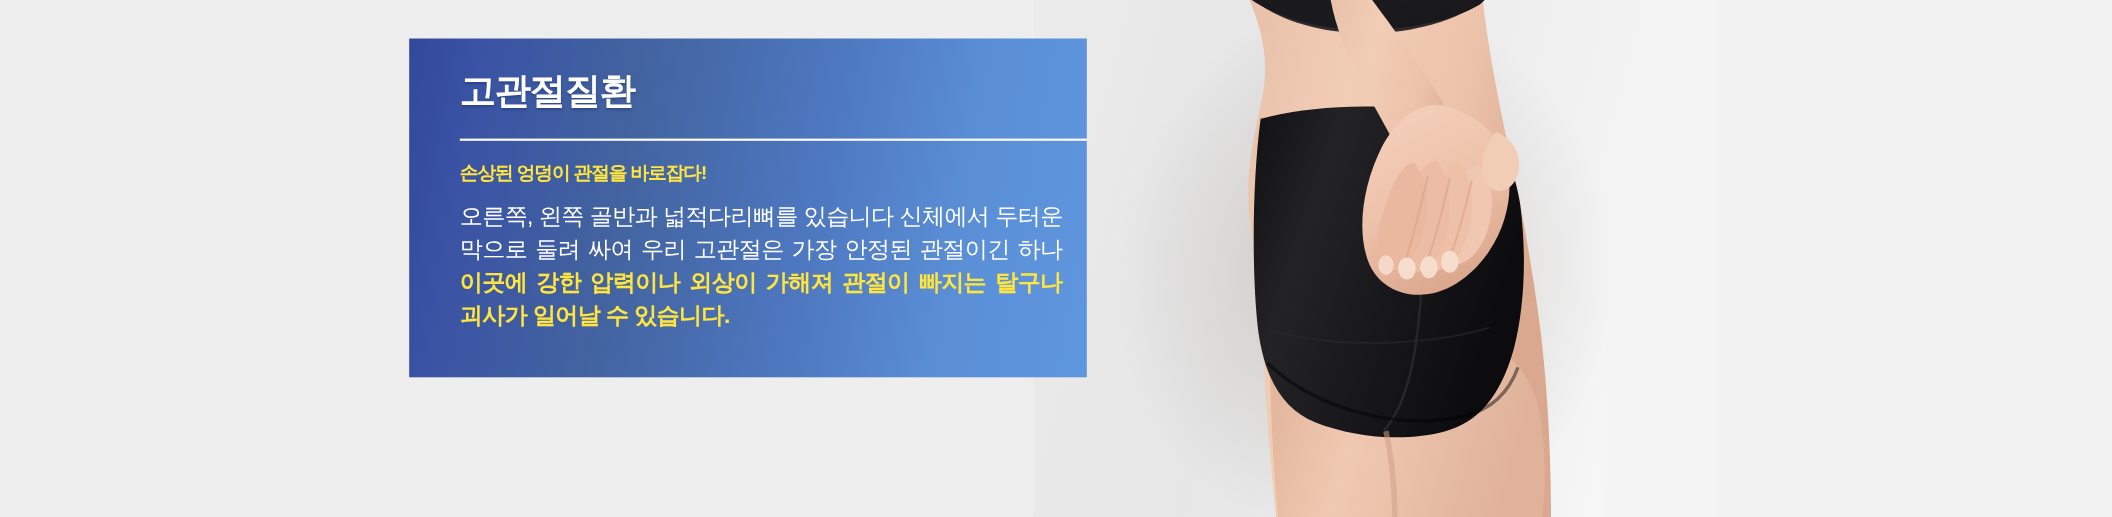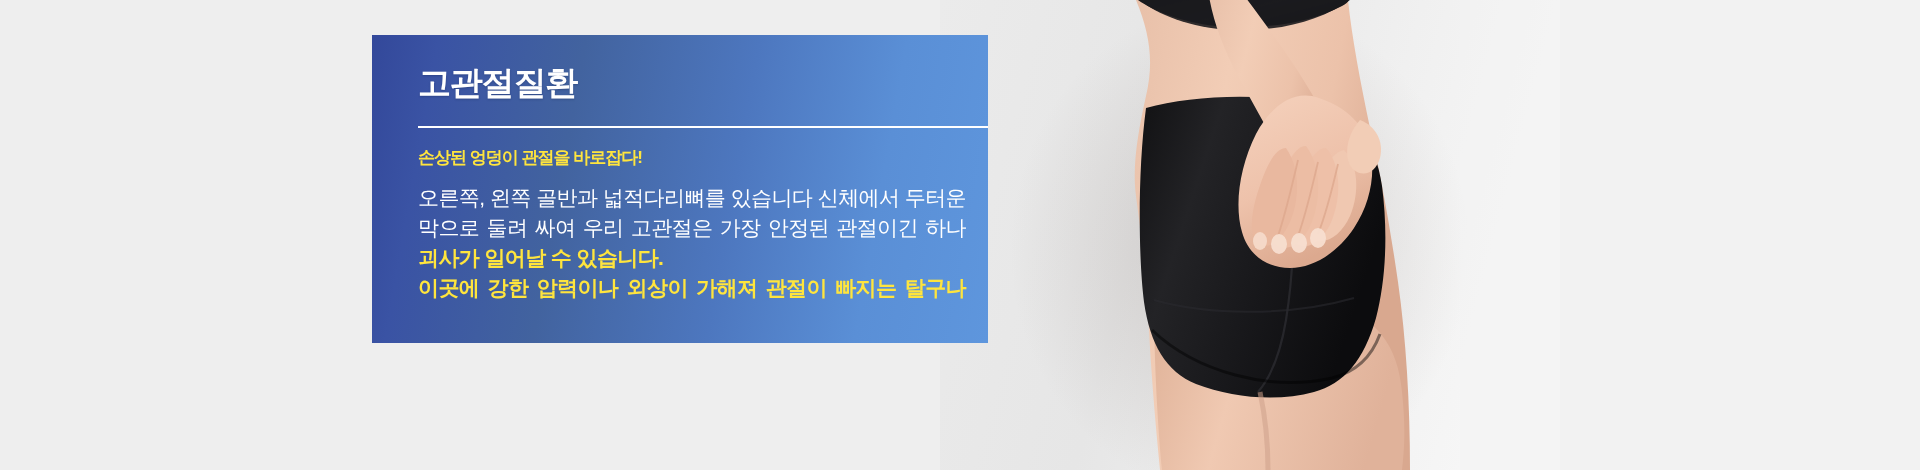--- a/index.html
+++ b/index.html
@@ -277,29 +277,29 @@
             <span>막으로</span>
             <span>둘려</span>
             <span>싸여</span>
             <span>우리</span>
             <span>고관절은</span>
             <span>가장</span>
             <span>안정된</span>
             <span>관절이긴</span>
             <span>하나</span>
           </div>
-        <div class="body-line natural yellow">괴사가 일어날 수 있습니다.</div>
         <div class="body-line spread yellow">
             <span>이곳에</span>
             <span>강한</span>
             <span>압력이나</span>
             <span>외상이</span>
             <span>가해져</span>
             <span>관절이</span>
             <span>빠지는</span>
             <span>탈구나</span>
           </div>
+        <div class="body-line natural yellow">괴사가 일어날 수 있습니다.</div>
       </div>
 
     </div>
   </div>
 
 </div>
 
 </body></html>

